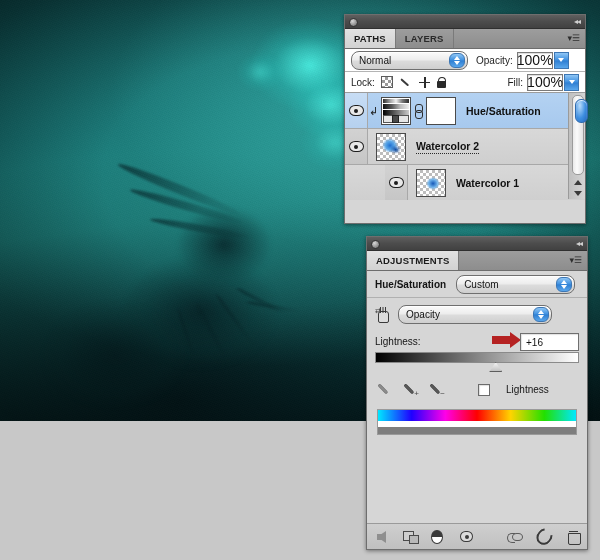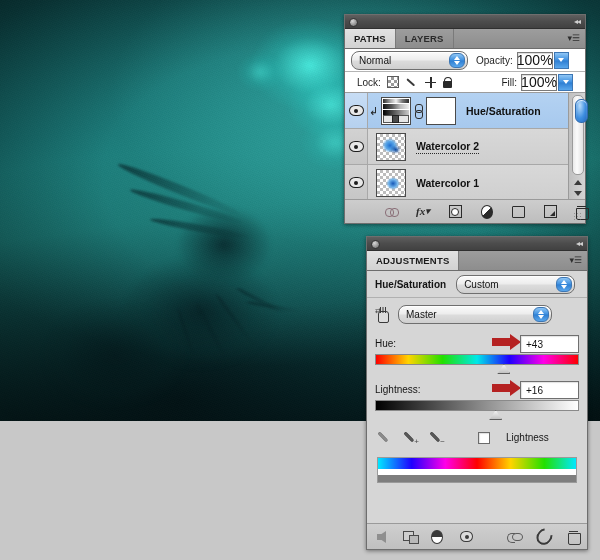--- a/index.html
+++ b/index.html
@@ -75,21 +75,21 @@
     display:flex;align-items:center;justify-content:center;box-shadow:inset 1px 1px 1px rgba(0,0,0,.14);}
   .stepper{width:13px;height:15px;margin-left:1px;border:1px solid #3c76b4;
     background:linear-gradient(180deg,#8fc6f5,#3d8fe0 48%,#2e7ed2 52%,#5aa7ec);
     display:flex;align-items:center;justify-content:center;}
   .stepper i{display:block;width:0;height:0;border-left:3px solid transparent;border-right:3px solid transparent;border-top:4px solid #fff;}
 
   
   #layers-panel{left:344px;top:14px;width:240px;height:208px;}
   .lp-body{background:#ffffff;}
   .lp-blendrow{height:22px;padding:0 6px;border-bottom:1px solid #b4b4b4;}
-  .lp-lockrow{height:20px;padding:0 12px;border-bottom:1px solid #9c9c9c;}
+  .lp-lockrow{height:20px;padding:0 6px;border-bottom:1px solid #9c9c9c;}
   .lock-icons{display:flex;align-items:center;gap:7px;margin-left:6px;}
   .ico-transp{width:10px;height:10px;
     background-image:linear-gradient(45deg,#9a9a9a 25%,transparent 25%,transparent 75%,#9a9a9a 75%),
                      linear-gradient(45deg,#9a9a9a 25%,#fff 25%,#fff 75%,#9a9a9a 75%);
     background-size:6px 6px;background-position:0 0,3px 3px;border:1px solid #5c5c5c;}
   .ico-brush{width:12px;height:11px;position:relative;}
   .ico-brush:before{content:"";position:absolute;left:1px;top:1px;width:10px;height:2px;
     background:#3b3b3b;transform:rotate(42deg);transform-origin:left center;border-radius:1px;}
   .ico-move{width:11px;height:11px;position:relative;}
   .ico-move:before,.ico-move:after{content:"";position:absolute;background:#2c2c2c;}
@@ -343,21 +343,21 @@
         </div>
         <div class="thumb checker" style="margin-left:8px;">
           <div style="position:absolute;left:5px;top:4px;width:16px;height:15px;border-radius:48% 52% 40% 60%;
             background:radial-gradient(closest-side,#1e6fd0,#5aa7e8 55%,rgba(120,190,240,0));filter:blur(.6px);"></div>
           <div style="position:absolute;left:13px;top:11px;width:11px;height:9px;border-radius:50%;
             background:radial-gradient(closest-side,#0d4fa8,rgba(90,167,232,0));"></div>
         </div>
         <span class="layer-name normal editing">Watercolor 2</span>
       </div>
 
-      <div class="layer-row" style="border-bottom:none;">
+      <div class="layer-row" style="border-bottom:none;padding-left:40px;">
         <div class="eye-cell">
           <span class="eye">
               <b></b>
             </span>
         </div>
         <div class="thumb checker" style="margin-left:8px;">
           <div style="position:absolute;left:9px;top:7px;width:14px;height:13px;border-radius:52% 48% 58% 42%;
             background:radial-gradient(closest-side,#1558b8,#6fb2ea 60%,rgba(120,190,240,0));filter:blur(.7px);"></div>
         </div>
         <span class="layer-name normal">Watercolor 1</span>
@@ -369,32 +369,20 @@
         </div>
         <span class="sb-btn up">
             <i></i>
           </span>
         <span class="sb-btn dn">
             <i></i>
           </span>
       </div>
     </div>
 
-    <div class="lp-footer">
-      <span class="f-ico f-link"></span>
-      <span class="f-ico f-fx">fx<sub>▾</sub></span>
-      <span class="f-ico f-mask">
-          <b></b>
-        </span>
-      <span class="f-ico f-adj"></span>
-      <span class="f-ico f-folder"></span>
-      <span class="f-ico f-new"></span>
-      <span class="f-ico f-trash"></span>
-      <span class="grip"></span>
-    </div>
   </div>
 </div>
 
 <div class="panel" id="adjust-panel">
   <div class="panel-titlebar">
     <span class="tb-dot"></span>
     <span class="tb-collapse">◂◂</span>
   </div>
 
   <div class="tabstrip">
@@ -412,42 +400,28 @@
             <i class="d"></i>
           </span>
       </div>
     </div>
 
     <div class="ap-section row">
       <span class="hand-ico">
         <span class="hand-arrows">⇄</span>
       </span>
       <div class="sel" style="width:145px;">
-        <span>Master</span>
+        <span>Opacity</span>
         <span class="sel-arrows">
             <i class="u"></i>
             <i class="d"></i>
           </span>
       </div>
     </div>
 
-    <div class="slider-block" style="margin-top:6px;">
-      <div class="slider-label-row">
-        <span class="slider-label">Hue:</span>
-        <span class="arrow-ann" style="right:58px;top:0;">
-          <span class="shaft"></span>
-            <span class="head"></span>
-        </span>
-        <span class="slider-val">+43</span>
-      </div>
-      <div class="track hue"></div>
-      <div class="knob-wrap">
-          <span class="knob" style="left:60%;top:-1px;"></span>
-        </div>
-    </div>
 
 
     <div class="slider-block" style="margin-top:4px;">
       <div class="slider-label-row">
         <span class="slider-label">Lightness:</span>
         <span class="arrow-ann" style="right:58px;top:0;">
           <span class="shaft"></span>
             <span class="head"></span>
         </span>
         <span class="slider-val">+16</span>

